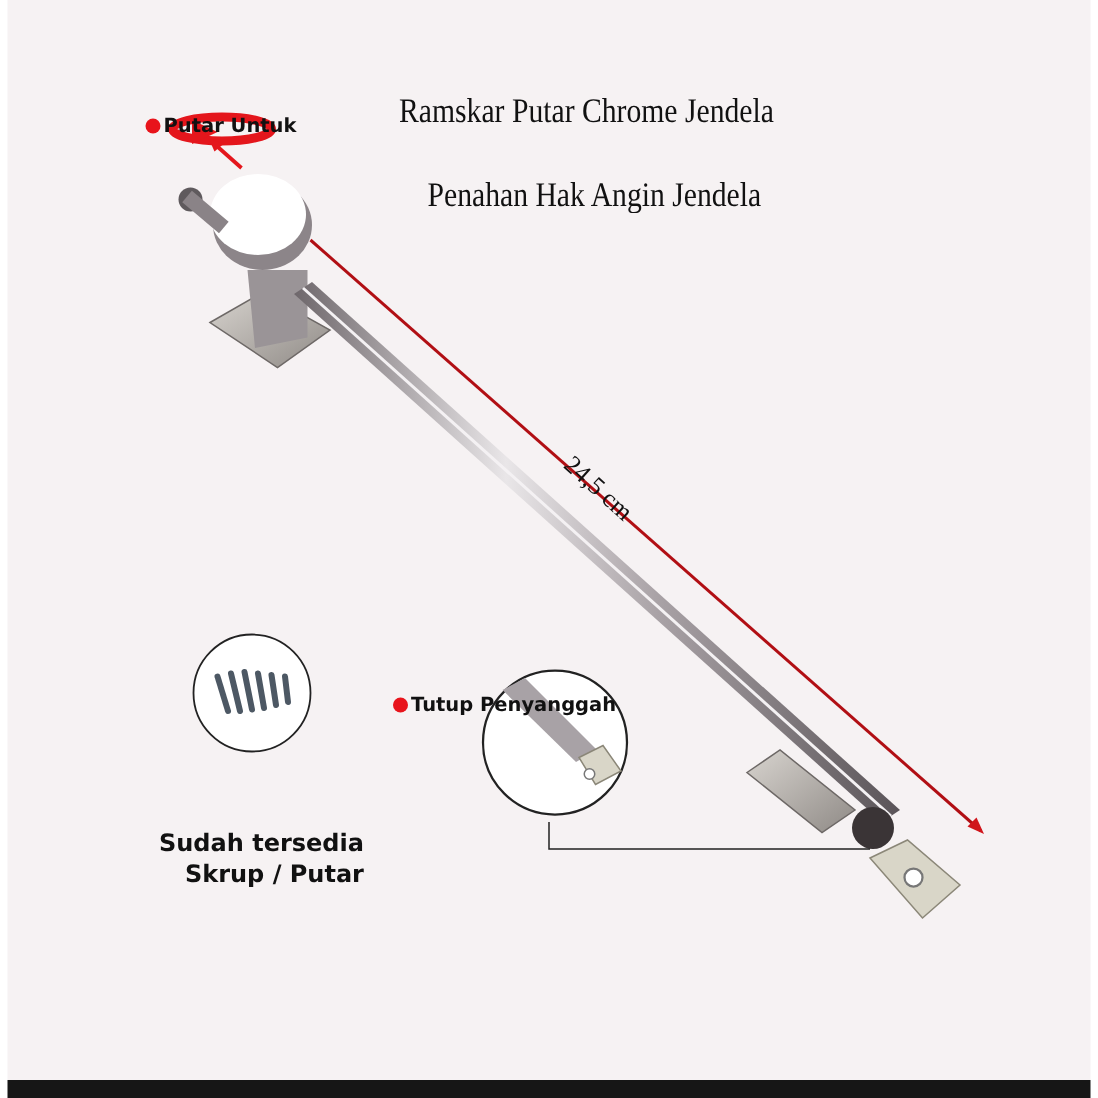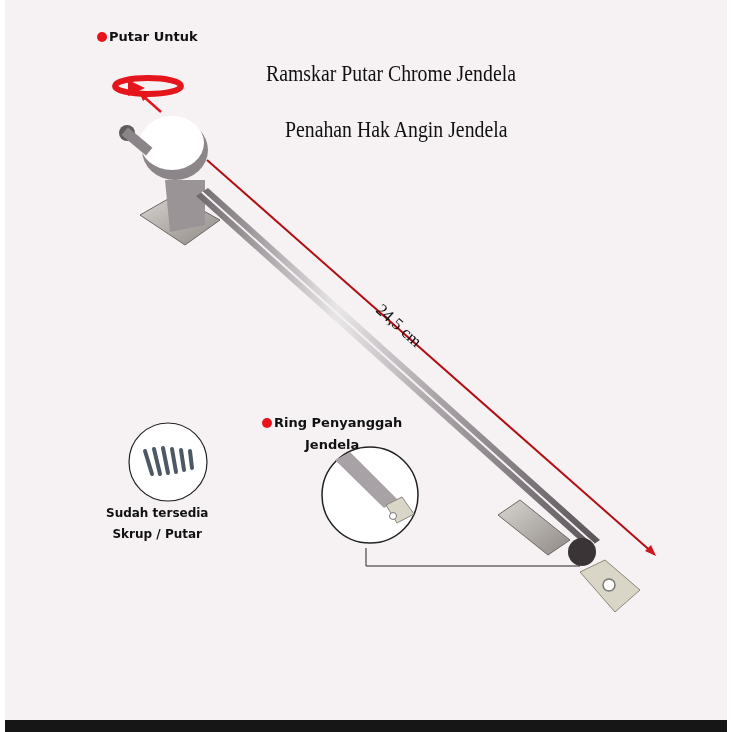--- a/index.html
+++ b/index.html
@@ -18,29 +18,29 @@
   }
   .title {
     position: absolute; font-family: "Liberation Serif", "DejaVu Serif", serif;
     color: #111; font-size: 23px; white-space: nowrap;
     transform: scaleX(0.86); transform-origin: left top;
   }
   .title-1 { left: 266px; top: 61px; }
   .title-2 { left: 285px; top: 117px; }
   .label {
     position: absolute; font-family: "DejaVu Sans", sans-serif; font-weight: bold;
-    color: #111; font-size: 13px; white-space: nowrap; text-align: center;
+    color: #111; font-size: 13px; white-space: nowrap; text-align: right; margin-top: 48px;
   }
   .dot {
     display: inline-block; width: 10px; height: 10px; border-radius: 50%;
     background: #e8141b; margin-right: 2px; vertical-align: -1px;
   }
   .putar-label { left: 97px; top: 27px; line-height: 20px; }
   .ring-label { left: 262px; top: 412px; line-height: 22px; }
-  .screw-label { left: 106px; top: 503px; line-height: 21px; font-size: 12px; }
+  .screw-label { left: 106px; top: 503px; line-height: 21px; font-size: 16px; }
   .measure {
     position: absolute; left: 385px; top: 300px;
     font-family: "Liberation Serif", "DejaVu Serif", serif; font-size: 17px; color: #111;
     transform: rotate(42deg); transform-origin: left top; white-space: nowrap;
   }
   svg.scene { position: absolute; left: 0; top: 0; }
 </style>
 </head>
 <body>
 
@@ -118,22 +118,21 @@
 </svg>
 
 <div class="title title-1">Ramskar Putar Chrome Jendela</div>
 <div class="title title-2">Penahan Hak Angin Jendela</div>
 
 <div class="label putar-label">
   <div><span class="dot"></span><span>Putar Untuk</span></div>
 </div>
 
 <div class="label ring-label">
-  <div><span class="dot"></span><span>Ring Penyanggah</span></div>
-  <div>Jendela</div>
+  <div><span class="dot"></span><span>Tutup Penyanggah</span></div>
 </div>
 
 <div class="label screw-label">
   <div>Sudah tersedia</div>
   <div>Skrup / Putar</div>
 </div>
 
 <div class="measure">24,5 cm</div>
 
 <div class="bottom-bar"></div>

